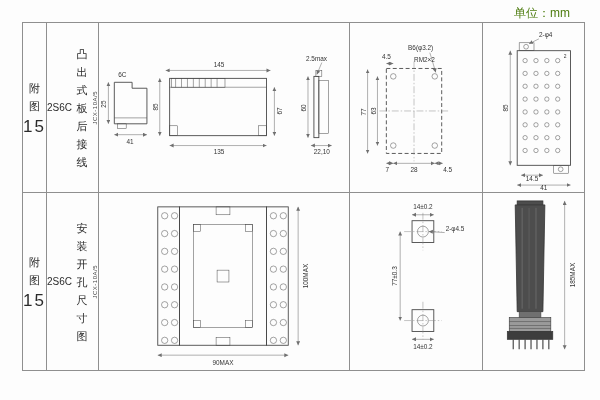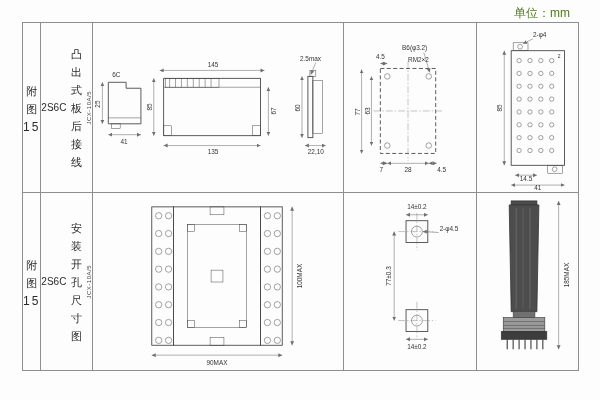--- a/index.html
+++ b/index.html
@@ -8,21 +8,21 @@
   .page { position:relative; width:600px; height:400px; }
   .unit { position:absolute; top:5px; right:30px; font-size:12px; color:#4d7c0f; }
   table.spec { position:absolute; left:22px; top:22px; border-collapse:collapse; table-layout:fixed; }
   td,th { border:1px solid #8f8f8f; padding:0; vertical-align:middle; text-align:center; }
   th { font-size:12px; font-weight:normal; color:#2b2b2b; height:24px; letter-spacing:1px; }
   .c-fig { width:31px; } .c-str { width:36px; } .c-out { width:254px; }
   .c-mnt { width:136px; } .c-ter { width:105px; }
   .r1 { height:170px; } .r2 { height:178px; }
   .figcol { display:flex; flex-direction:column; align-items:center; justify-content:center; height:100%; gap:2px; }
   .vchars { width:14px; word-break:break-all; font-size:11px; line-height:18px; text-align:center; }
-  .fig-no { font-size:12px; letter-spacing:2px; }
+  .fig-no { font-size:17px; letter-spacing:2px; }
   .strcol { display:flex; flex-direction:row; align-items:center; justify-content:center; height:100%; gap:3px; }
   .model { font-size:10px; }
   .code { writing-mode:vertical-lr; transform:rotate(180deg); font-size:6px; color:#444; letter-spacing:0.5px; }
   svg { display:block; margin:0 auto; }
   .draw { fill:none; stroke:#474747; stroke-width:0.9; }
   .thin { fill:none; stroke:#474747; stroke-width:0.5; }
   .dimline { fill:none; stroke:#6f6f6f; stroke-width:0.55; }
   .dash { stroke-dasharray:4 2.5; }
   .cl { fill:none; stroke:#8a8a8a; stroke-width:0.5; stroke-dasharray:7 2 1.5 2; }
   text.dim { font-size:6.5px; fill:#333; stroke:none; }

